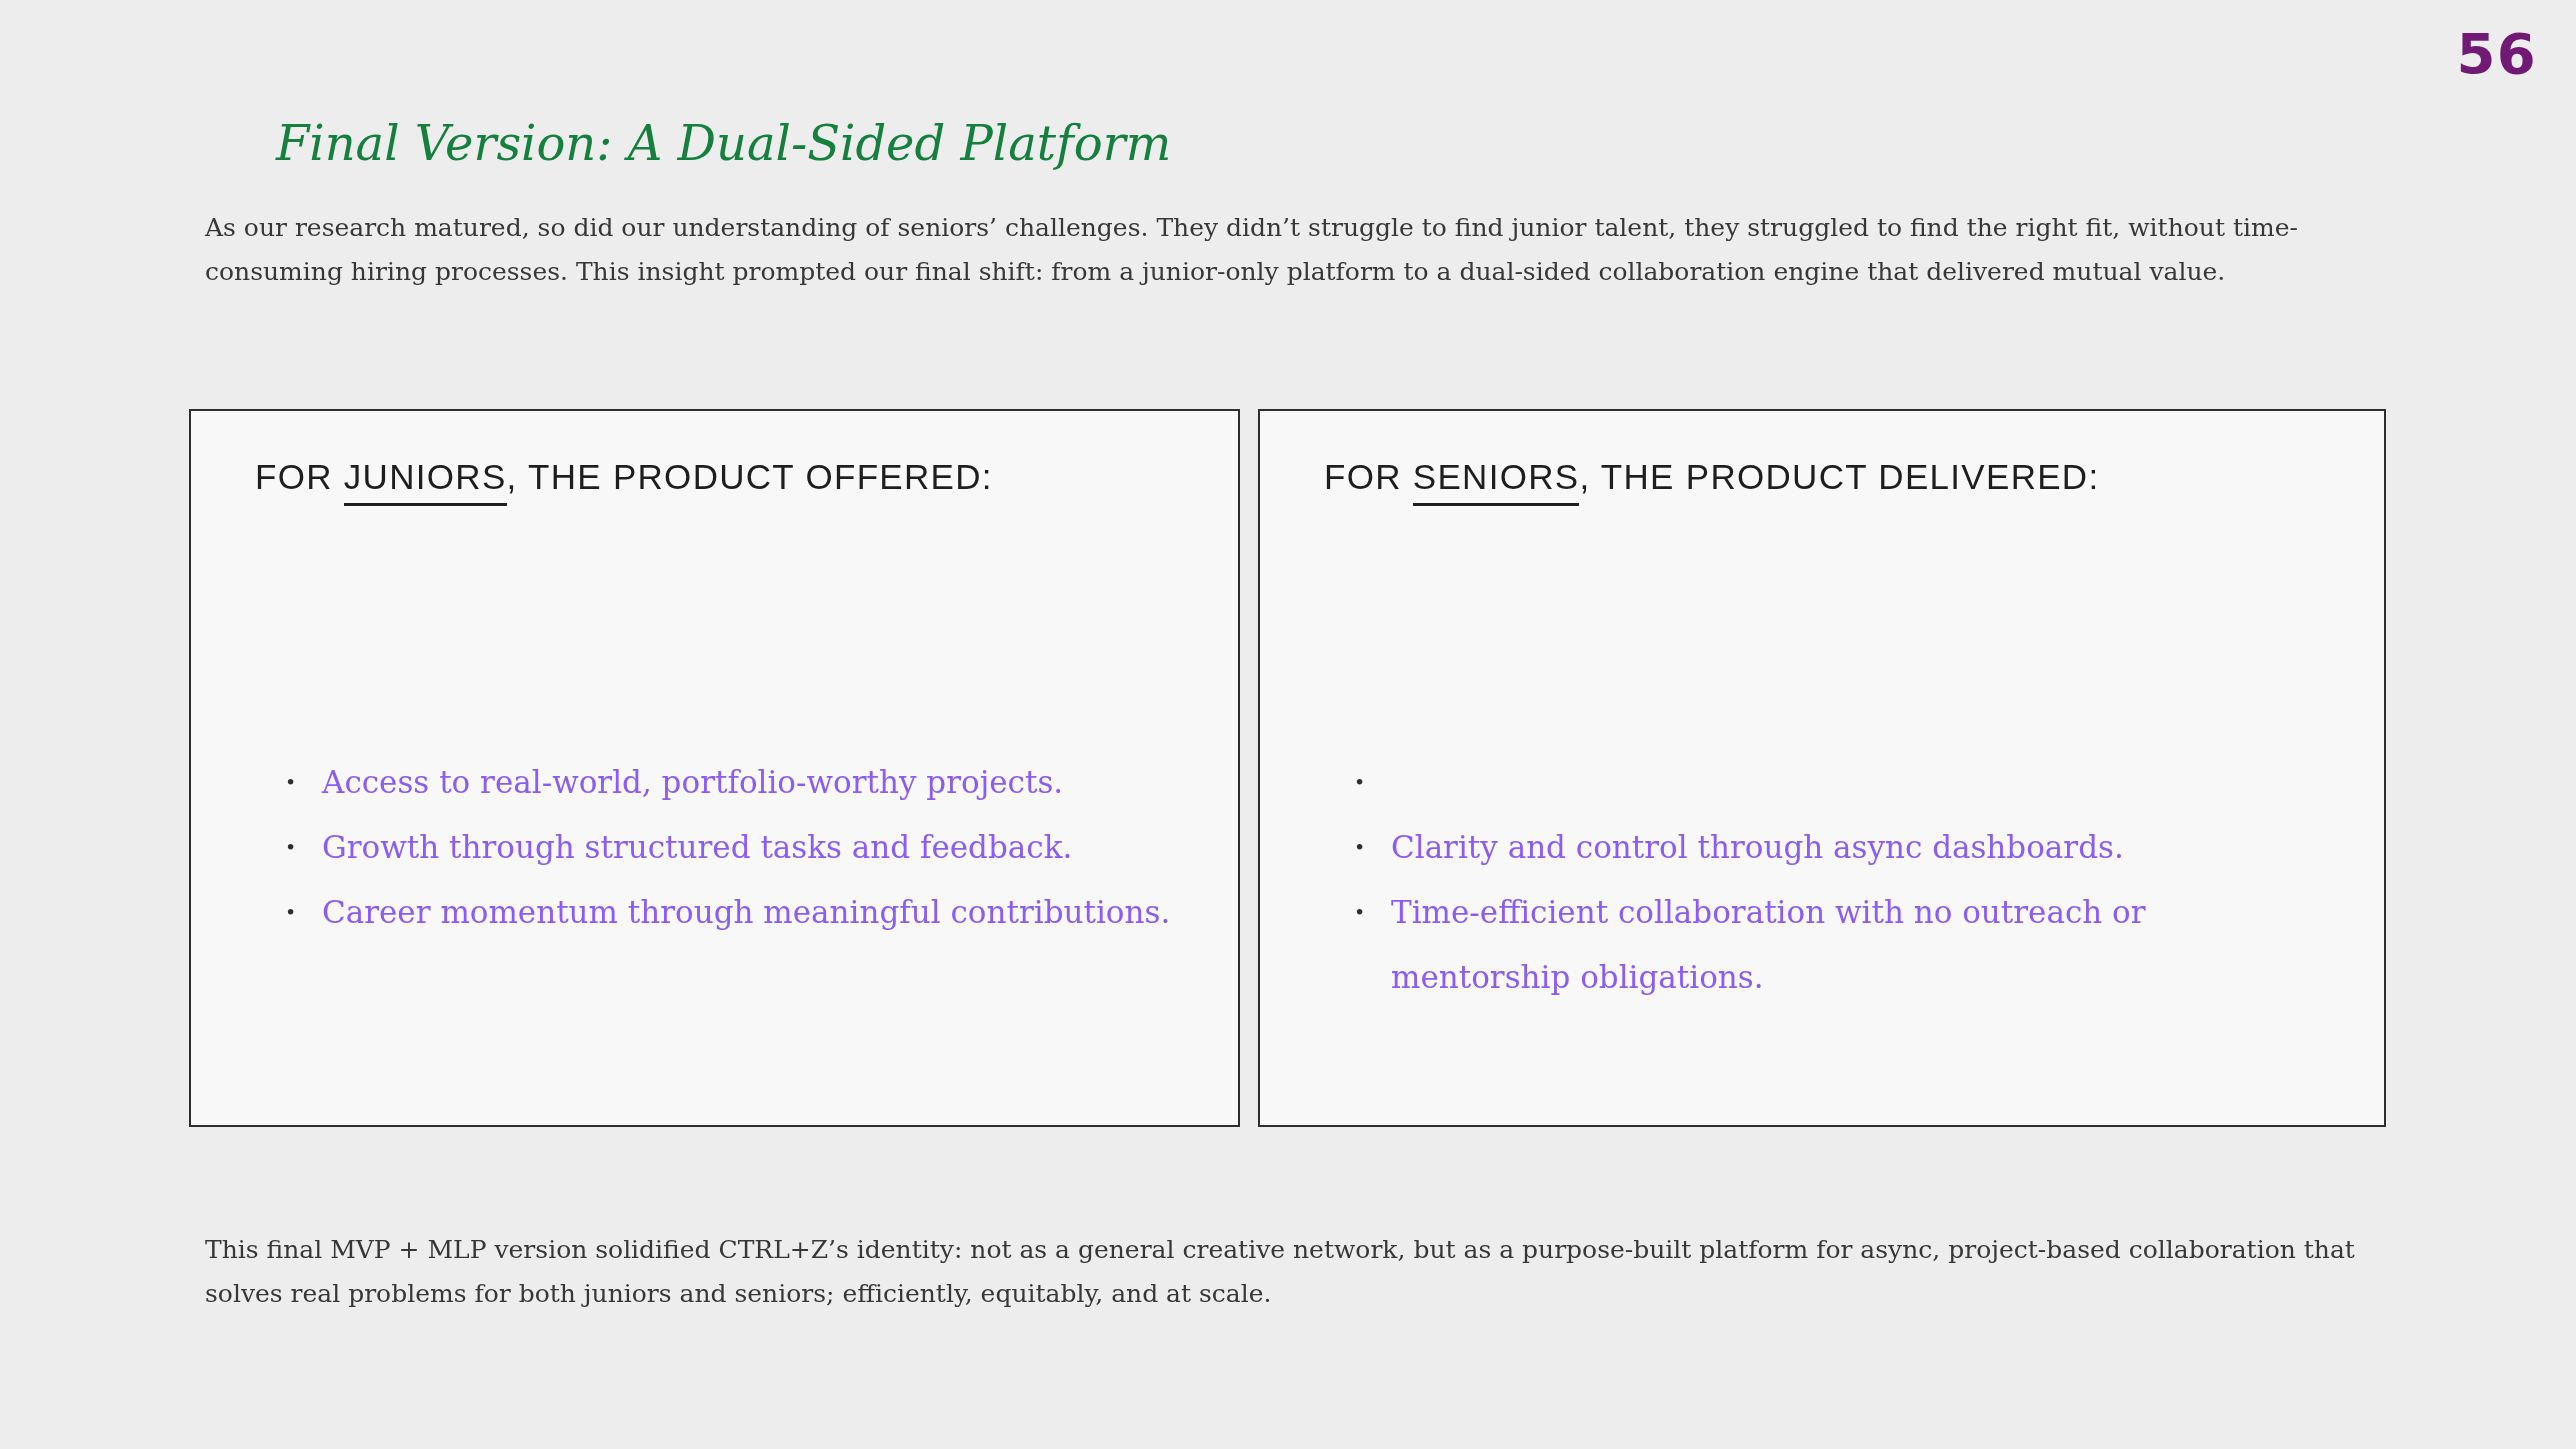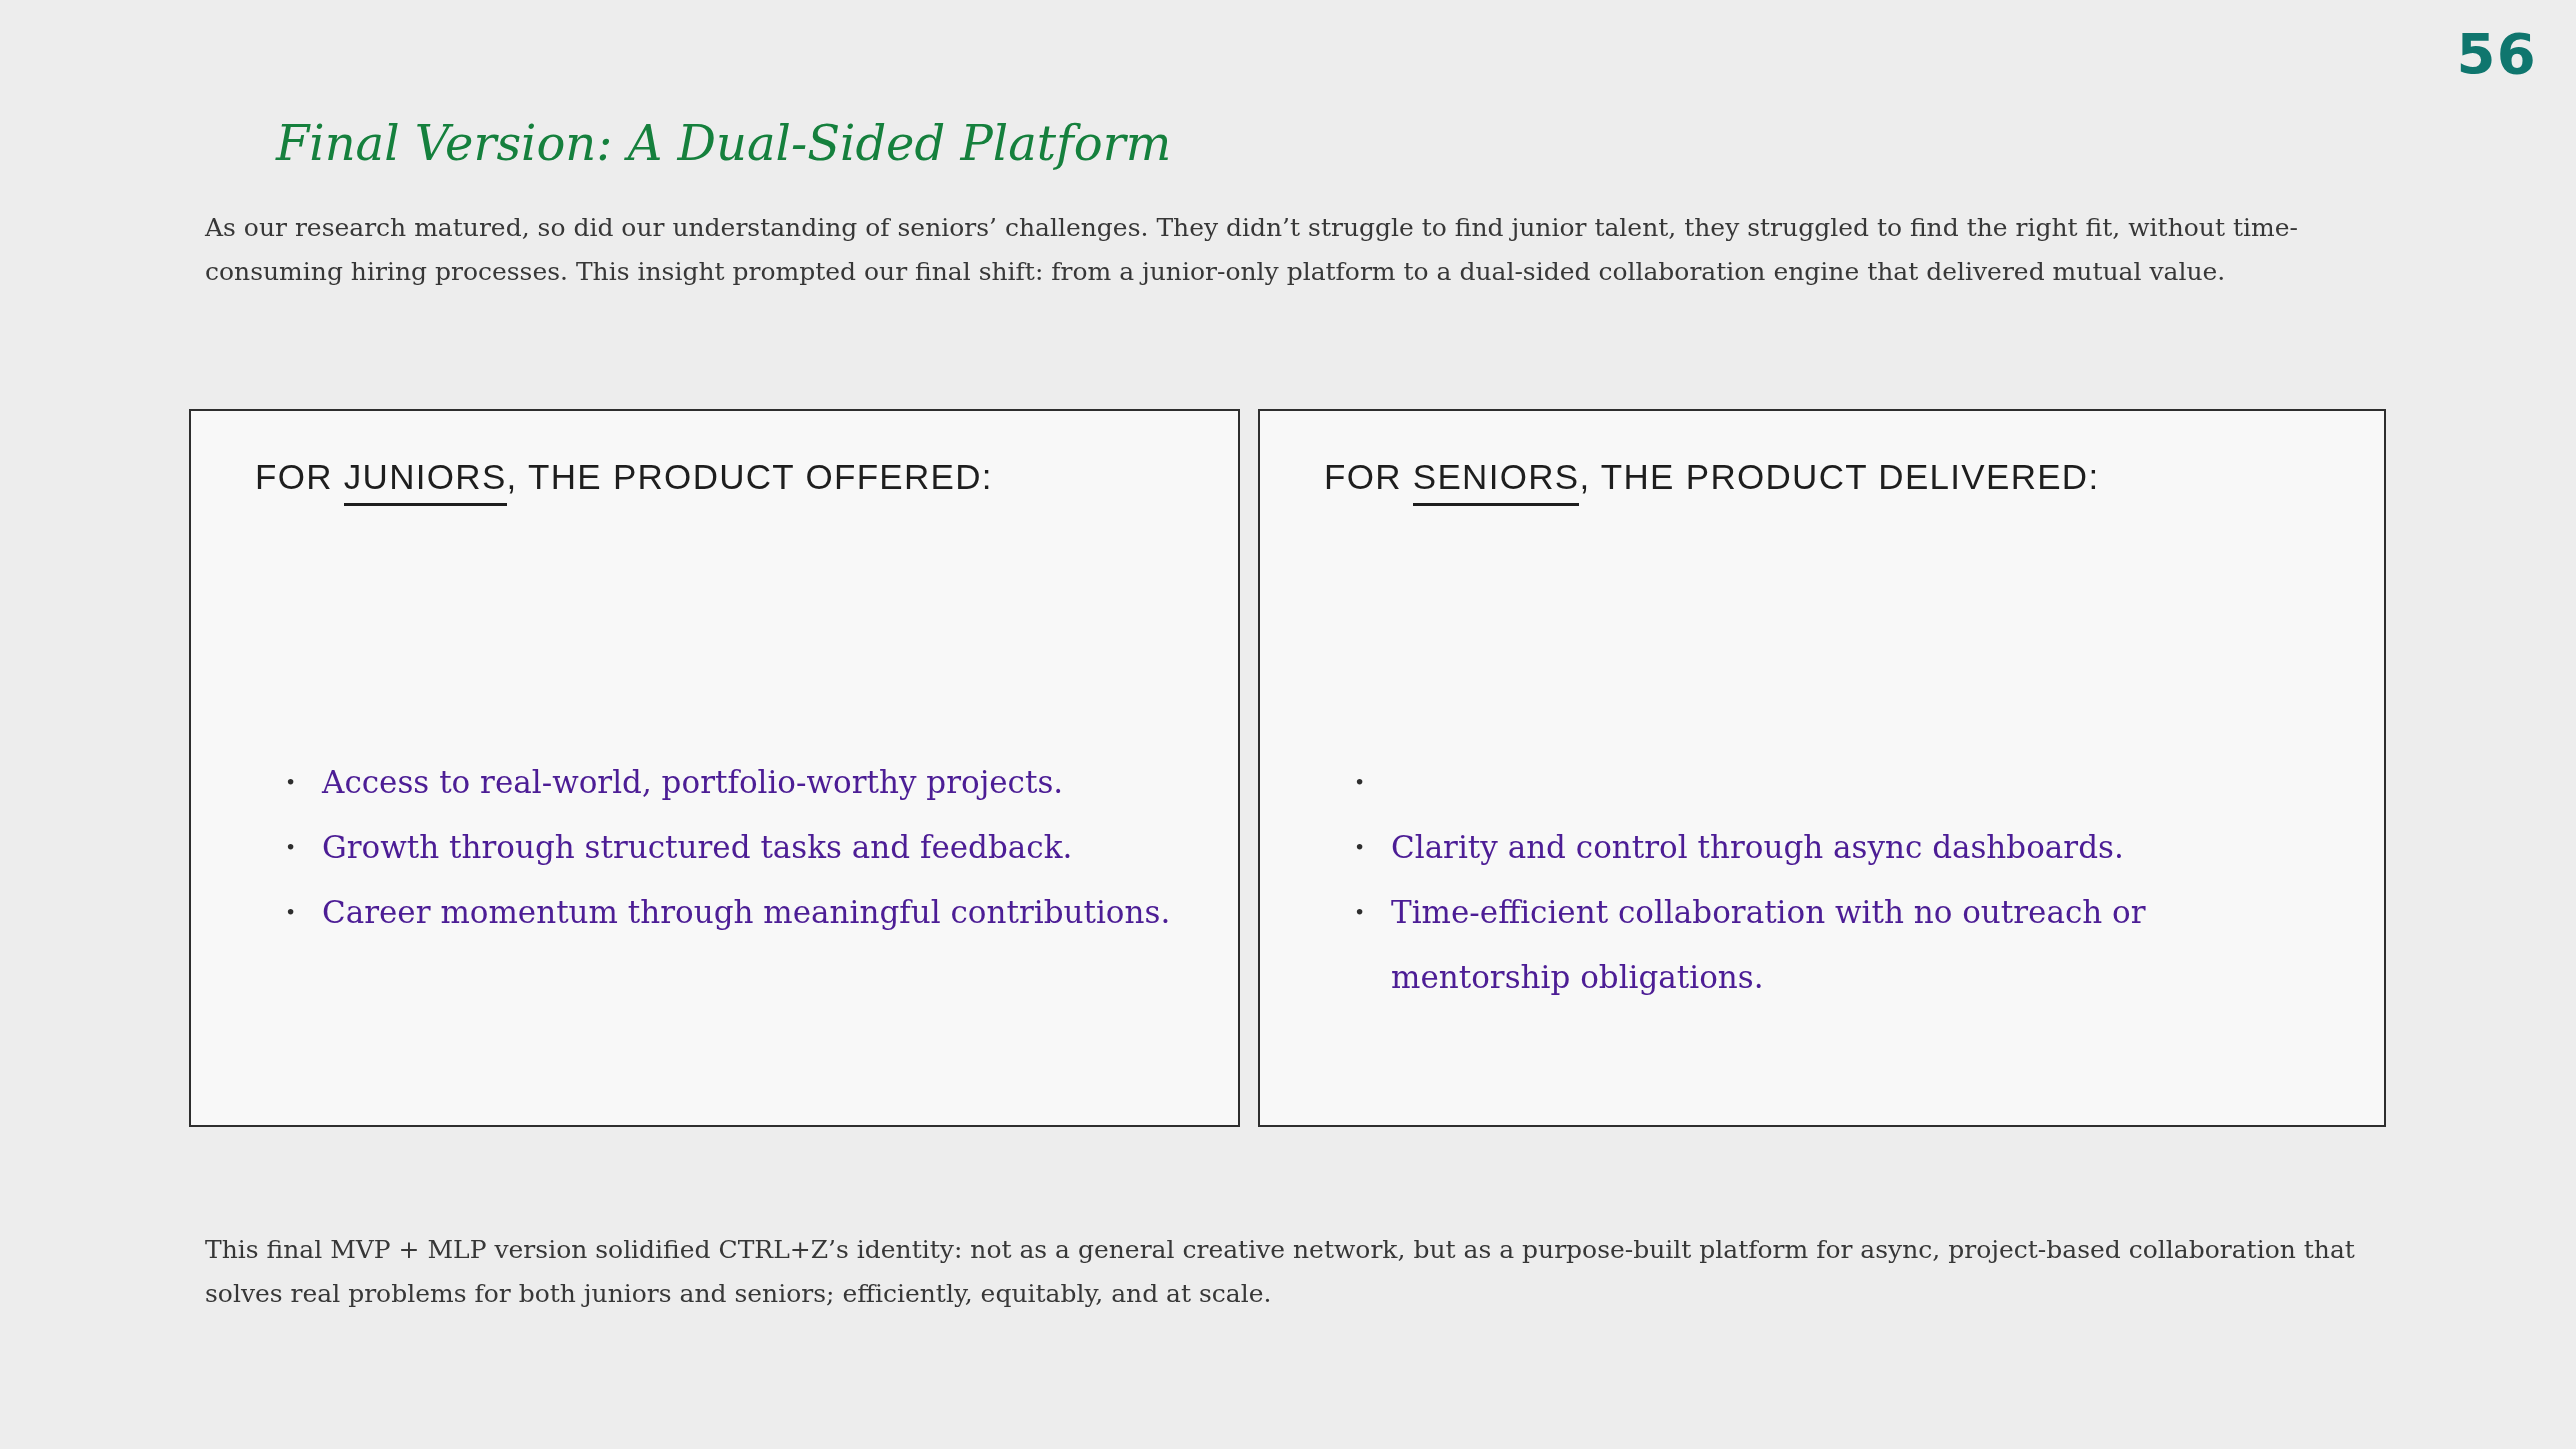--- a/index.html
+++ b/index.html
@@ -17,21 +17,21 @@
     overflow: hidden;
   }
   .page-number {
     position: absolute;
     top: 25.5px;
     right: 39px;
     font-family: "DejaVu Sans", "Liberation Sans", sans-serif;
     font-weight: bold;
     font-size: 56px;
     letter-spacing: 1.3px;
-    color: #0f766e;
+    color: #701a75;
     line-height: 1;
     text-align: right;
   }
   .title {
     position: absolute;
     left: 268px;
     top: 107px;
     margin: 8px;
     font-family: "DejaVu Serif", serif;
     font-style: italic;
@@ -103,21 +103,21 @@
   .marker {
     flex: none;
     width: 37px;
     font-size: 19px;
     line-height: 65px;
     color: #2e2e2e;
   }
   .bullet-text {
     font-size: 31px;
     line-height: 65px;
-    color: #4c1d95;
+    color: #8b5cf6;
   }
 </style>
 </head>
 <body>
 
 <div class="slide">
 
   <div class="page-number">56</div>
 
   <h1 class="title">Final Version: A Dual-Sided Platform</h1>

